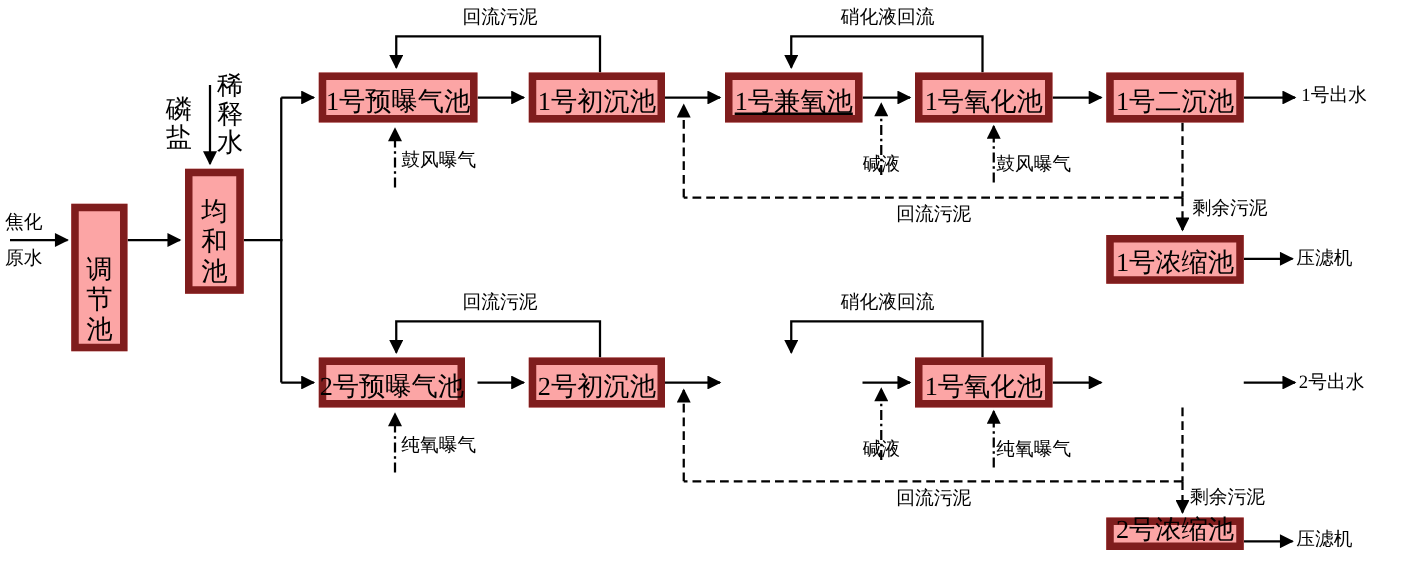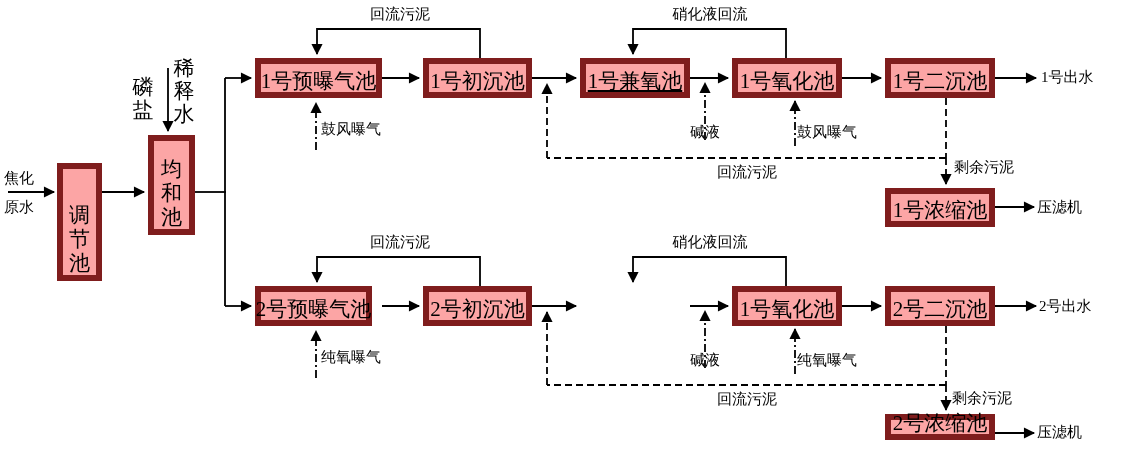--- a/index.html
+++ b/index.html
@@ -118,23 +118,20 @@
 
   <div class="box" style="left:255px;top:286px;width:117px;height:40px;">
     <span>2号预曝气池</span>
   </div>
   <div class="box" style="left:423px;top:286px;width:109px;height:40px;">
     <span>2号初沉池</span>
   </div>
   <div class="box" style="left:732px;top:286px;width:110px;height:40px;">
     <span>1号氧化池</span>
   </div>
-  <div class="box" style="left:885px;top:286px;width:110px;height:40px;">
-    <span>2号二沉池</span>
-  </div>
   <div class="box" style="left:885px;top:414px;width:110px;height:26px;">
     <span>2号浓缩池</span>
   </div>
 
   <div class="lbl center" style="left:357px;top:231px;width:86px;">回流污泥</div>
   <div class="lbl center" style="left:657px;top:231px;width:106px;">硝化液回流</div>
   <div class="lbl" style="left:321px;top:346px;">纯氧曝气</div>
   <div class="lbl center" style="left:683px;top:349px;width:44px;">碱液</div>
   <div class="lbl" style="left:797px;top:349px;">纯氧曝气</div>
   <div class="lbl" style="left:1039px;top:295px;">2号出水</div>

